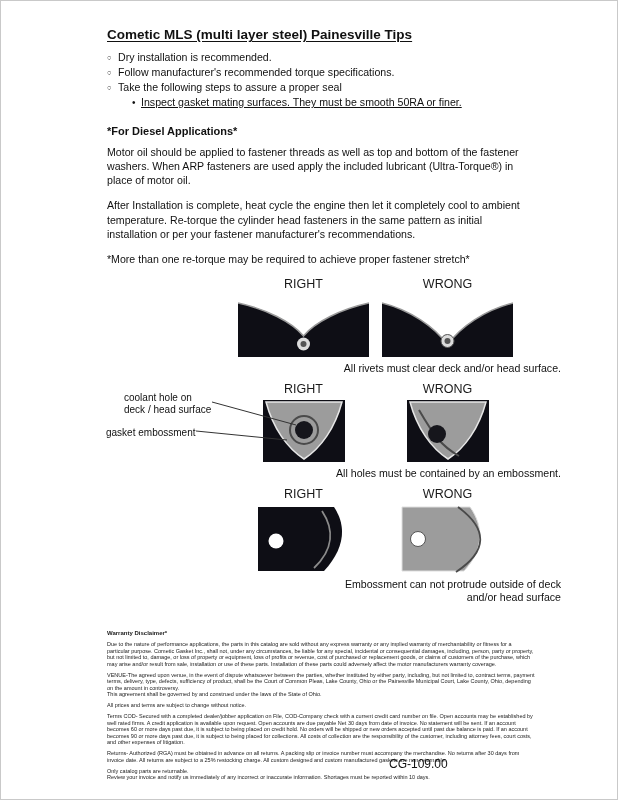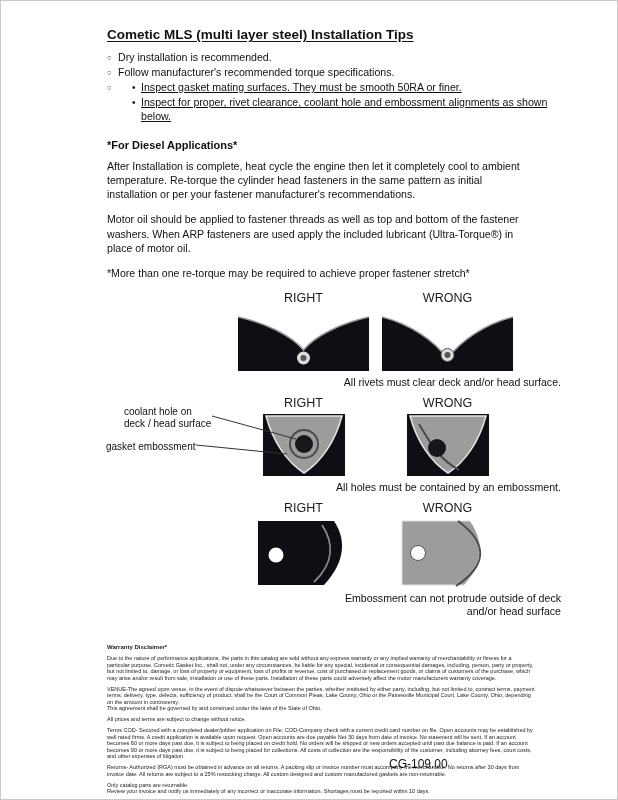--- a/index.html
+++ b/index.html
@@ -41,44 +41,42 @@
   .warranty p { font-size:5.5px; line-height:1.18; margin-bottom:4.5px; white-space:pre-line; color:#222; }
 
   .footer-code { position:absolute; left:388px; top:756px; font-size:12px; color:#111; }
 </style>
 </head>
 <body>
 
 <div class="page">
   <div class="content">
 
-    <h1 class="title">Cometic MLS (multi layer steel) Installation Tips</h1>
+    <h1 class="title">Cometic MLS (multi layer steel) Painesville Tips</h1>
 
     <ul class="bullets">
       <li>
         <span>Dry installation is recommended.</span>
       </li>
       <li>
         <span>Follow manufacturer's recommended torque specifications.</span>
       </li>
       <li>
+        <span>Take the following steps to assure a proper seal</span>
         <ul class="sub">
           <li>
             <span>Inspect gasket mating surfaces.  They must be smooth 50RA or finer.</span>
-          </li>
-          <li>
-            <span>Inspect for proper, rivet clearance, coolant hole and embossment alignments as shown below.</span>
           </li>
         </ul>
       </li>
     </ul>
 
     <h2 class="section-heading">*For Diesel Applications*</h2>
+    <p class="para">Motor oil should be applied to fastener threads as well as top and bottom of the fastener washers. When ARP fasteners are used apply the included lubricant (Ultra-Torque®) in place of motor oil.</p>
     <p class="para">After Installation is complete, heat cycle the engine then let it completely cool to ambient temperature. Re-torque the cylinder head fasteners in the same pattern as initial installation or per your fastener manufacturer's recommendations.</p>
-    <p class="para">Motor oil should be applied to fastener threads as well as top and bottom of the fastener washers. When ARP fasteners are used apply the included lubricant (Ultra-Torque®) in place of motor oil.</p>
     <p class="para note">*More than one re-torque may be required to achieve proper fastener stretch*</p>
 
     <div class="diagrams">
 
       <div class="diag-row">
         <div class="diag-cols">
           <div class="diag-col">
             <div class="diag-label">RIGHT</div>
             <svg class="panel" width="131" height="62" viewBox="0 0 131 62">
               <rect width="131" height="62" fill="#0e0e15"></rect>

